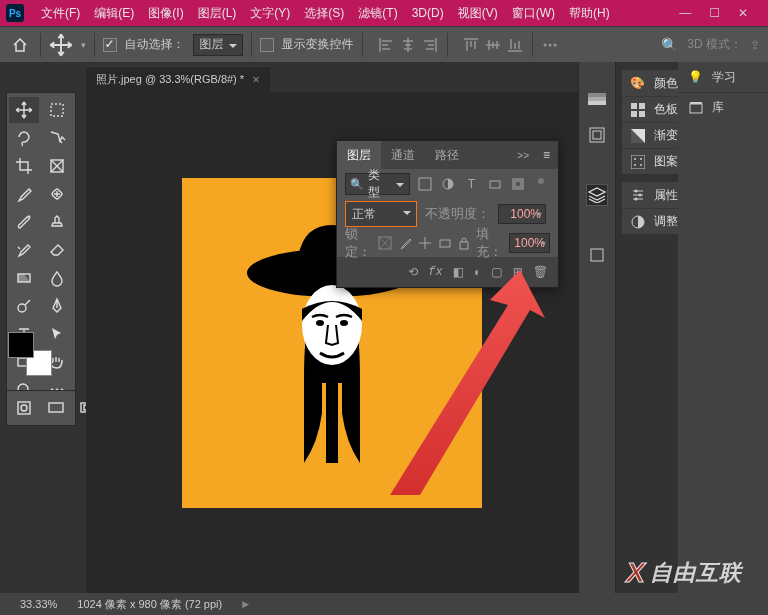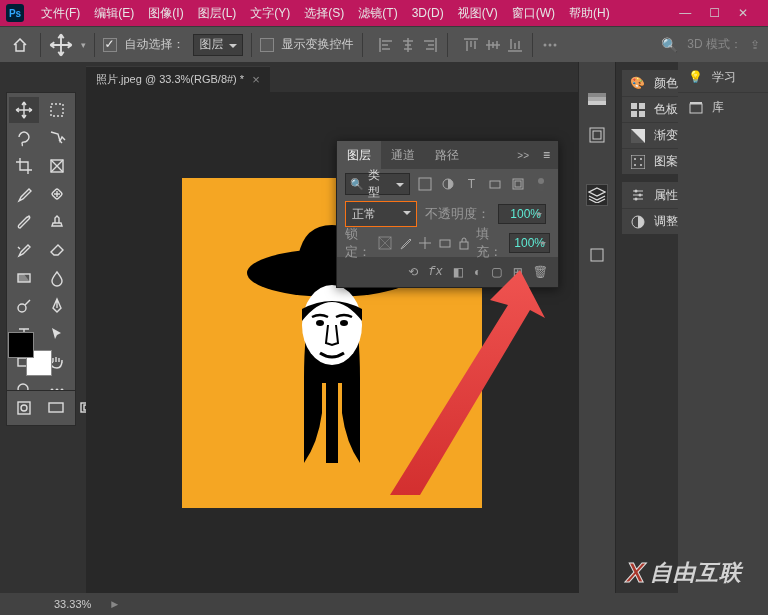--- a/index.html
+++ b/index.html
@@ -57,35 +57,35 @@
   .lp-tabs .menuic { padding:0 8px; }
   .lp-filter { height:30px; display:flex; align-items:center; gap:6px; padding:0 8px; }
   .lp-kind { background:#3f3f3f; border:1px solid #2a2a2a; height:22px; padding:0 18px 0 22px; display:flex; align-items:center; position:relative; color:#ddd;}
   .lp-kind::before { content:"🔍"; position:absolute; left:4px; font-size:11px; }
   .lp-kind::after { content:""; position:absolute; right:5px; top:9px; border:4px solid transparent; border-top-color:#ccc; }
   .lp-filter .fic { width:18px; height:18px; opacity:.7; display:flex;align-items:center;justify-content:center;}
   .lp-blend { height:30px; display:flex; align-items:center; gap:8px; padding:0 8px; }
   .lp-blendsel { flex:0 0 72px; background:#3f3f3f; border:1px solid #f97316; height:22px; display:flex; align-items:center; padding:12px 6px; position:relative; }
   .lp-blendsel::after{content:"";position:absolute;right:5px;top:9px;border:4px solid transparent;border-top-color:#ccc;}
   .lp-label { color:#999; font-size:13px; }
-  .lp-pct { background:#3f3f3f; border:1px solid #2a2a2a; width:48px; height:20px; padding:0 4px; display:flex; align-items:center; justify-content:flex-end; color:#5eead4; position:relative;}
+  .lp-pct { background:#3f3f3f; border:1px solid #2a2a2a; width:48px; height:20px; padding:0 4px; display:flex; align-items:center; justify-content:flex-end; color:#fca5a5; position:relative;}
   .lp-pct::after{content:"";position:absolute;right:3px;top:8px;border:3px solid transparent;border-top-color:#999;}
   .lp-lockrow { height:28px; display:flex; align-items:center; gap:6px; padding:0 8px; }
   .lp-lockrow .lic { width:16px; height:16px; opacity:.7; display:flex;align-items:center;justify-content:center;}
   .lp-layers { background:#3f3f3f; min-height:90px; }
   .lp-layer { height:40px; background:#6a6a6a; display:flex; align-items:center; }
   .lp-eye { width:30px; height:100%; display:flex; align-items:center; justify-content:center; background:#535353; }
   .lp-thumb { width:30px; height:30px; background:#f5a623; margin:0 8px 0 4px; border:1px solid #888; display:flex;align-items:center;justify-content:center;}
   .lp-thumb svg { width:22px; height:26px; }
   .lp-lname { color:#eee; }
   .lp-lock { margin-left:auto; padding-right:10px; opacity:.8; }
   .lp-footer { height:30px; background:#424242; display:flex; align-items:center; justify-content:flex-end; gap:10px; padding:0 10px; }
   .lp-footer .fic { opacity:.7; }
   .arrow { position:absolute; left:380px; top:270px; width:170px; height:230px; z-index:60; pointer-events:none; }
-  .statusbar { position:absolute; left:0; right:0; bottom:0; height:22px; background:#424242; display:flex; align-items:center; font-size:11px; padding-left:54px; gap:20px; color:#ccc;}
+  .statusbar { position:absolute; left:0; right:0; bottom:0; height:22px; background:#424242; display:flex; align-items:center; font-size:11px; padding-left:20px; gap:20px; color:#ccc;}
   .watermark { position:absolute; right:26px; bottom:26px; font-size:22px; font-weight:bold; font-style:italic; color:#eee; opacity:.85; letter-spacing:1px; display:flex; align-items:center; gap:4px;}
   .watermark .wmx { font-size:28px; color:#c0392b; -webkit-text-stroke:1px #fff; }
 </style>
 </head>
 <body>
 
 <div class="menubar">
   <div class="ps-logo">Ps</div>
   <div class="menu-item">文件(F)</div>
   <div class="menu-item">编辑(E)</div>
@@ -544,19 +544,20 @@
           <rect x="1" y="3" width="12" height="9" fill="none" stroke="#ccc"></rect>
           <rect x="1" y="1" width="12" height="2" fill="#ccc"></rect>
         </svg>
       </span>
       <span>库</span>
     </div>
 </div>
 
 <div class="statusbar">
   <span>33.33%</span>
+  <span>1024 像素 x 980 像素 (72 ppi)</span>
   <span style="font-size:9px;color:#888;">▶</span>
 </div>
 
 <div class="watermark">
   <span class="wmx">X</span>
   <span>自由互联</span>
 </div>
 
 </body></html>

